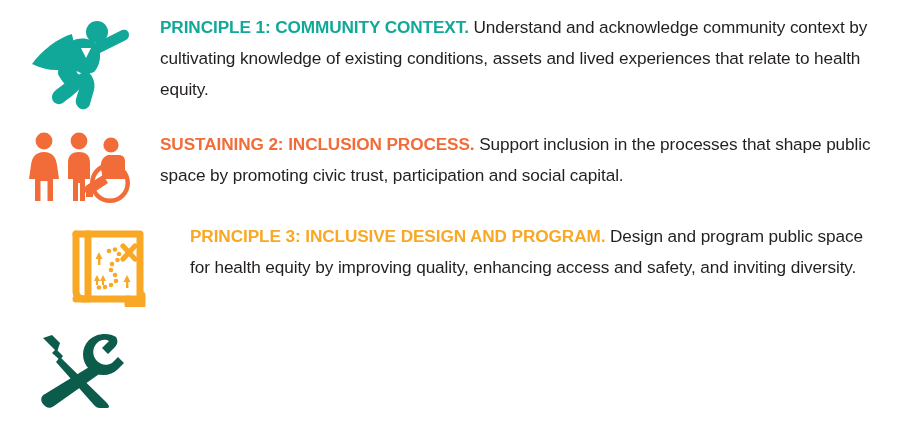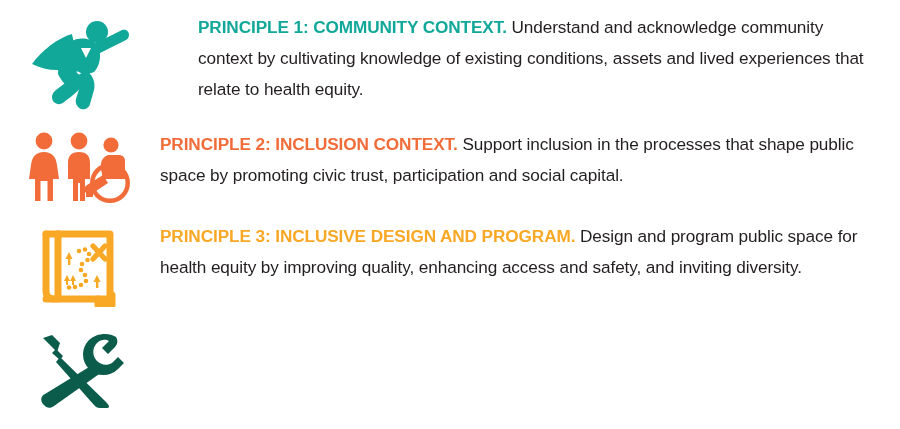--- a/index.html
+++ b/index.html
@@ -50,25 +50,25 @@
     text-align: left;
   }
   .phead {
     font-weight: bold;
   }
   .pbody {
     font-weight: normal;
   }
 
   
-  #row-1 { padding-top: 12px; gap: 38px; }
+  #row-1 { padding-top: 12px; }
   #row-1 .icon-cell { padding-top: 4px; }
   #row-2 { padding-top: 17px; }
   #row-2 .icon-cell { padding-top: 2px; }
-  #row-3 { padding-top: 18px; }
+  #row-3 { padding-top: 18px; padding-left: 30px; }
   #row-3 .icon-cell { padding-top: 4px; }
   #row-4 { padding-top: 17px; }
   #row-4 .icon-cell { padding-top: 8px; }
 </style>
 </head>
 <body>
 
 <div class="sheet">
 
   <div class="principle-row" id="row-1">
@@ -123,21 +123,21 @@
             <path d="M79 44 L63 54 C60 56 60 60 62 62 C64 64 67 64 69 62 L84 52 Z"></path>
 
             <path d="M62 57 L62 66 L69 66 L69 60 Z"></path>
 
             <path d="M86 32 A20 20 0 1 0 86 72 A20 20 0 1 0 86 32 Z M86 36.5 A15.5 15.5 0 1 1 86 67.5 A15.5 15.5 0 1 1 86 36.5 Z"></path>
           </g>
         </svg>
       </span>
     </div>
     <div class="text-cell">
-      <p class="ptext"><span class="phead" style="color: rgb(242, 108, 57);">PRINCIPLE 2: INCLUSION CONTEXT.</span><span class="pbody"> Support inclusion in the processes that shape public space by promoting civic trust, participation and social capital.</span></p>
+      <p class="ptext"><span class="phead" style="color: rgb(242, 108, 57);">SUSTAINING 2: INCLUSION PROCESS.</span><span class="pbody"> Support inclusion in the processes that shape public space by promoting civic trust, participation and social capital.</span></p>
     </div>
   </div>
 
   <div class="principle-row" id="row-3">
     <div class="icon-cell">
       <span>
         <svg width="96" height="82" viewBox="0 0 96 82" xmlns="http://www.w3.org/2000/svg">
           <g fill="none" stroke="#f9a825" stroke-width="7" stroke-linecap="round" stroke-linejoin="round">
 
             <path d="M14 9 L14 66 C14 71 17 74 22 74 L22 74"></path>

